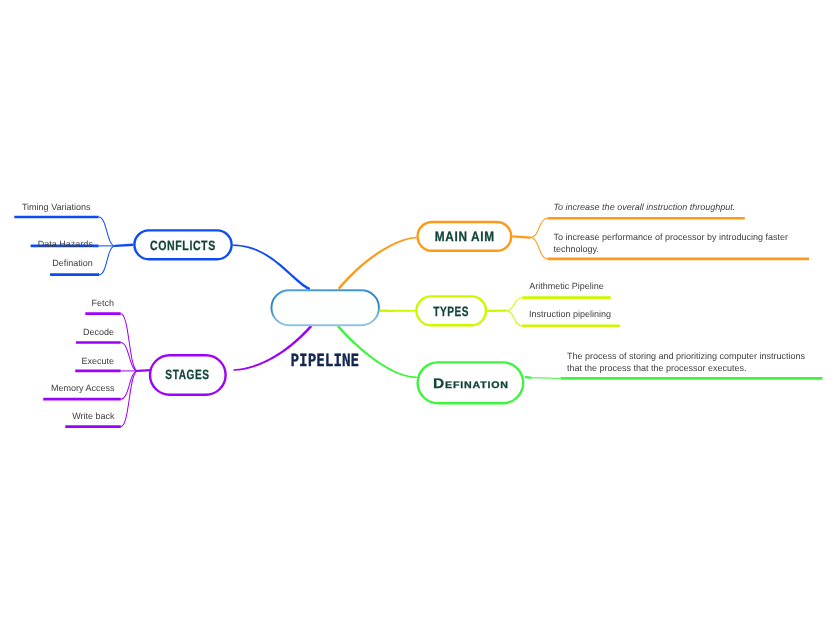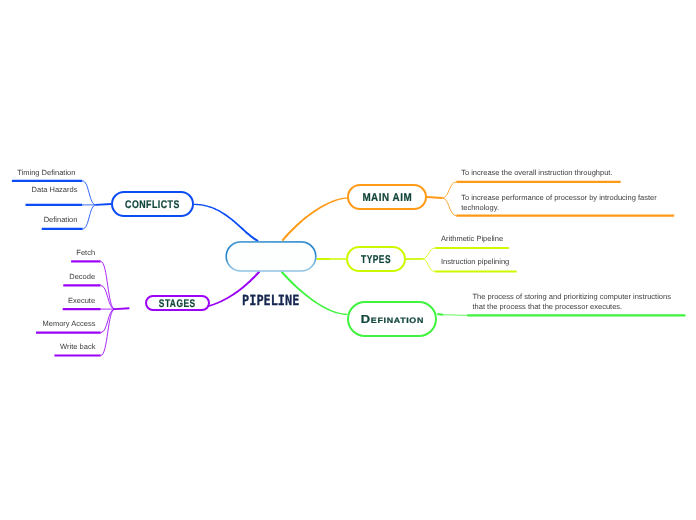--- a/index.html
+++ b/index.html
@@ -66,39 +66,39 @@
       <rect x="226.20000000000002" y="241.9" width="89.60000000000001" height="29.099999999999998" rx="14.549999999999999" ry="14.549999999999999" fill="#fdfefe" stroke="url(#rootg)" stroke-width="1.6"></rect>
     </svg>
 
   <div class="node rootnode" id="n-root" style="left: 225.4px; top: 241.1px; width: 91.2px; height: 30.7px; background: transparent; margin-top: 44px;">
     <span style="color: rgb(21, 38, 79); font-size: 14px; font-family: &quot;DejaVu Sans Mono&quot;, monospace; letter-spacing: 0px; transform: scaleX(0.849) translateZ(0px); position: relative; top: 1px; -webkit-text-stroke: 0.3px rgb(21, 38, 79);">PIPELINE</span>
   </div>
 
   <div class="node" id="n-conflicts" style="left: 111px; top: 190.8px; width: 82.9px; height: 26.3px; border: 2px solid rgb(12, 76, 245);">
     <span style="color: rgb(17, 69, 58); font-size: 11.1px; transform: scaleX(0.795) translateZ(0px); position: relative; top: 1px; -webkit-text-stroke: 0.22px rgb(17, 69, 58);">CONFLICTS</span>
   </div>
-  <div class="node" id="n-stages" style="left: 145px; top: 294.6px; width: 65.4px; height: 16px; border: 2px solid rgb(155, 2, 247);">
+  <div class="node" id="n-stages" style="left: 124px; top: 294.6px; width: 65.4px; height: 35px; border: 2px solid rgb(155, 2, 247);">
     <span style="color: rgb(17, 69, 58); font-size: 11.1px; transform: scaleX(0.76) translateZ(0px); position: relative; top: 1px; -webkit-text-stroke: 0.22px rgb(17, 69, 58);">STAGES</span>
   </div>
   <div class="node" id="n-main-aim" style="left: 347.1px; top: 184.1px; width: 79.8px; height: 25.8px; border: 2px solid rgb(255, 154, 23);">
     <span style="color: rgb(17, 69, 58); font-size: 11.2px; transform: scaleX(0.88) translateZ(0px); position: relative; top: 1px; -webkit-text-stroke: 0.22px rgb(17, 69, 58);">MAIN AIM</span>
   </div>
   <div class="node" id="n-types" style="left: 346.3px; top: 246.3px; width: 59.6px; height: 25.7px; border: 2px solid rgb(204, 249, 0);">
     <span style="color: rgb(17, 69, 58); font-size: 11.3px; transform: scaleX(0.745) translateZ(0px); position: relative; top: 1px; -webkit-text-stroke: 0.22px rgb(17, 69, 58);">TYPES</span>
   </div>
   <div class="node" id="n-defination" style="left: 347.2px; top: 300.7px; width: 90.1px; height: 36px; border: 2px solid rgb(62, 244, 62);">
     <span style="color: rgb(17, 69, 58); font-size: 11.6px; transform: scaleX(1.11) translateZ(0px); position: relative; top: 1px; -webkit-text-stroke: 0.22px rgb(17, 69, 58); font-variant: small-caps;">Defination</span>
   </div>
 
-  <div class="leaf" style="color: rgb(61, 61, 61); right: 620.6px; top: 167.6px; text-align: right;">Timing Defination</div>
-  <div class="leaf" style="color: rgb(61, 61, 61); right: 618.6px; top: 185px; text-align: center;">Data Hazards</div>
+  <div class="leaf" style="color: rgb(61, 61, 61); right: 620.6px; top: 167.6px; text-align: right;">Timing Variations</div>
+  <div class="leaf" style="color: rgb(61, 61, 61); right: 618.6px; top: 199px; text-align: center;">Data Hazards</div>
   <div class="leaf" style="color: rgb(61, 61, 61); right: 618.6px; top: 215.4px; text-align: right;">Defination</div>
   <div class="leaf" style="color: rgb(61, 61, 61); right: 600.9px; top: 248.1px; text-align: right;">Fetch</div>
   <div class="leaf" style="color: rgb(61, 61, 61); right: 600.9px; top: 272.1px; text-align: right;">Decode</div>
   <div class="leaf" style="color: rgb(61, 61, 61); right: 600.9px; top: 295.7px; text-align: right;">Execute</div>
   <div class="leaf" style="color: rgb(61, 61, 61); right: 600.6px; top: 319.4px; text-align: right;">Memory Access</div>
   <div class="leaf" style="color: rgb(61, 61, 61); right: 600.6px; top: 342.3px; text-align: center;">Write back</div>
-  <div class="leaf" style="color: rgb(61, 61, 61); left: 461.2px; top: 167.8px;">To increase the overall instruction throughput.</div>
+  <div class="leaf" style="color: rgb(61, 61, 61); left: 461.2px; top: 167.8px; font-style: italic;">To increase the overall instruction throughput.</div>
   <div class="leaf wrap" style="color: rgb(61, 61, 61); left: 461.2px; top: 192.8px; width: 205px;">To increase performance of processor by introducing faster technology.</div>
   <div class="leaf" style="color: rgb(61, 61, 61); left: 441px; top: 233.6px;">Arithmetic Pipeline</div>
   <div class="leaf" style="color: rgb(61, 61, 61); left: 440.9px; top: 257.4px;">Instruction pipelining</div>
   <div class="leaf wrap" style="color: rgb(61, 61, 61); left: 472.5px; top: 291.7px; width: 202px;">The process of storing and prioritizing computer instructions that the process that the processor executes.</div>
 </div>
 
 </body></html>

